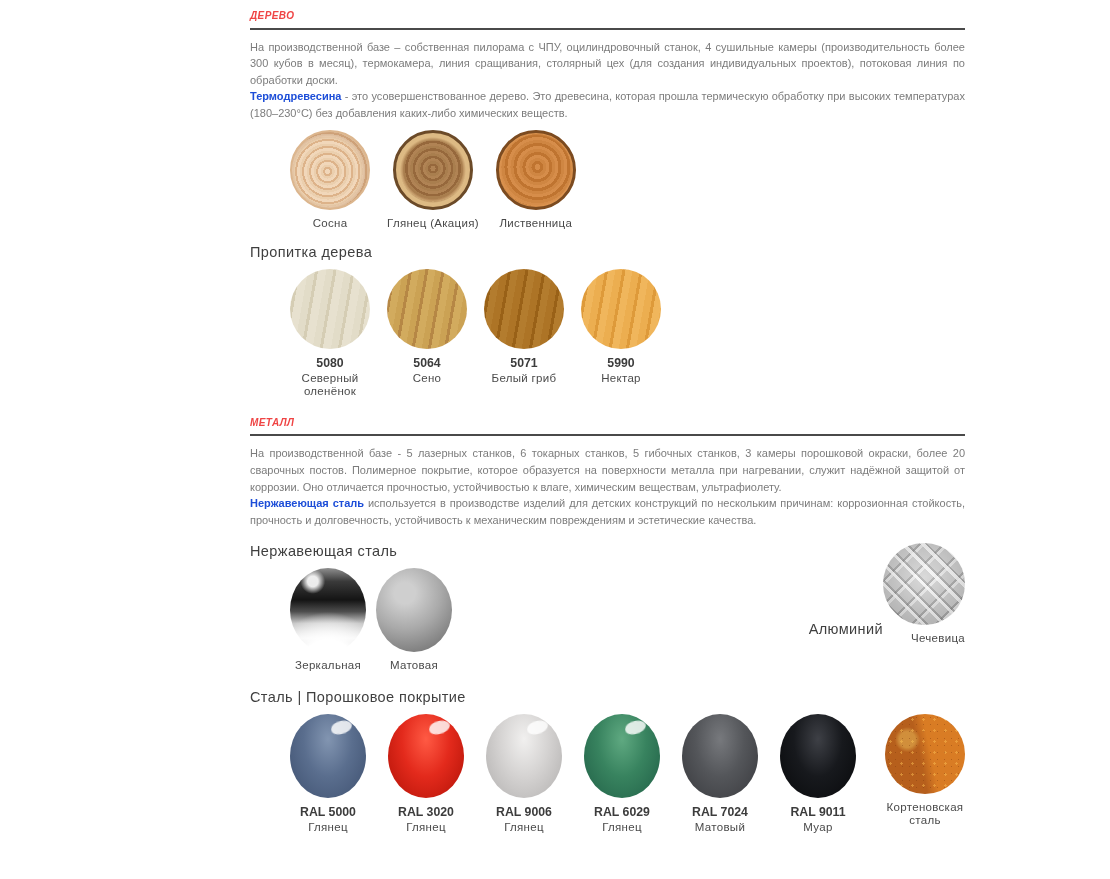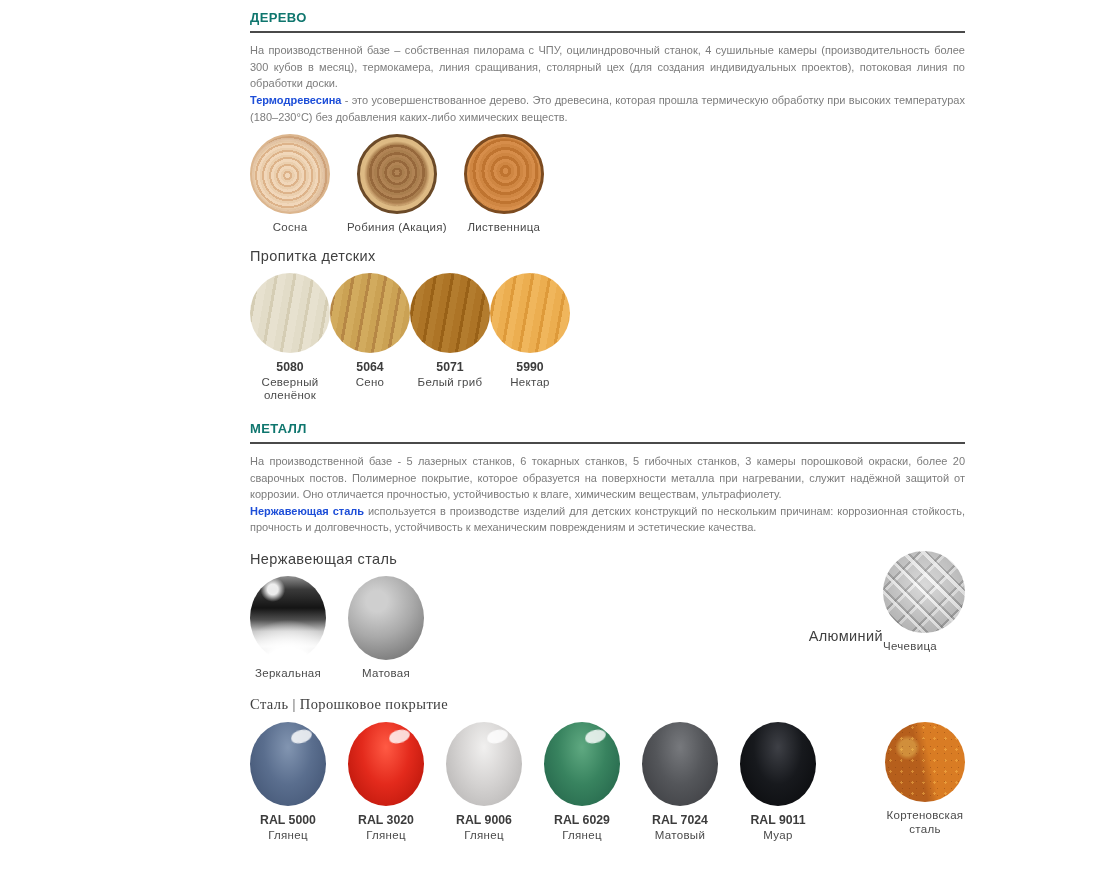--- a/index.html
+++ b/index.html
@@ -2,33 +2,33 @@
 <html><head>
 <meta charset="utf-8">
 <style>
   * { box-sizing: border-box; margin: 0; padding: 0; }
   html, body { width: 1110px; height: 879px; background: #ffffff; overflow: hidden; }
   body { font-family: "Liberation Sans", sans-serif; }
 
   .page { width: 715px; margin-left: 250px; padding-top: 10px; }
 
   
-  .sec-title { font-size: 13px; font-weight: bold; color: #0f766e; letter-spacing: .4px; line-height: 1.25; margin-bottom: 5px; }
+  .sec-title { font-size: 10px; font-weight: bold; color: #ef4444; letter-spacing: .4px; line-height: 1.25; margin-bottom: 5px; font-style: italic; }
   .rule { height: 2px; background: #4a4a4a; }
 
   
   .body-block { margin-top: 9px; }
   .body-block p { font-size: 11px; line-height: 16.6px; color: #7c7c7c; text-align: justify; text-align-last: left; }
   .lead { color: #1d4ed8; font-weight: bold; }
 
   
   .sub-title { font-size: 14.5px; color: #3f3f3f; letter-spacing: .4px; font-weight: normal; }
 
   
-  .row { display: flex; align-items: flex-start; }
+  .row { display: flex; align-items: flex-start; margin-left: 40px; }
   .col { display: flex; flex-direction: column; align-items: center; }
   .lbl, .name { margin-top: 7px; font-size: 11.5px; line-height: 13.5px; color: #4a4a4a; letter-spacing: .3px;
                text-align: center; white-space: pre-line; width: max-content; max-width: 150px; }
   .code { margin-top: 7px; font-size: 12.3px; font-weight: bold; color: #3c3c3c; line-height: 14px; text-align: center; }
   .code + .name { margin-top: 2px; }
 
   .circle { width: 80px; height: 80px; border-radius: 50%; flex: 0 0 auto; }
   .ball { width: 76px; height: 84px; border-radius: 50%; position: relative; flex: 0 0 auto; }
 
   
@@ -81,28 +81,28 @@
     background-image:
       radial-gradient(rgba(122,52,10,.38) 16%, rgba(0,0,0,0) 18%),
       radial-gradient(rgba(255,196,86,.45) 13%, rgba(0,0,0,0) 15%),
       radial-gradient(circle at 28% 32%, rgba(235,190,90,.5) 0 10%, rgba(0,0,0,0) 16%),
       linear-gradient(78deg, #b65f1c 0 44%, #d97c24 56% 100%);
     background-size: 7px 7px, 11px 11px, 100% 100%, 100% 100%; }
 
   
   .wood-row { margin-top: 9px; gap: 17px; }
   .impreg-title { margin-top: 13px; }
-  .impreg-row { margin-top: 9px; }
+  .impreg-row { margin-top: 9px; gap: 17px; }
   .metal-sec { margin-top: 18px; }
   .dual-row { margin-top: 15px; display: flex; align-items: flex-start; }
   .dual-row .group-title { margin-bottom: 9px; }
-  .stainless-row { gap: 22px; }
+  .stainless-row { gap: 10px; }
   .alum-group { margin-left: auto; align-items: flex-end; display: flex; flex-direction: row; }
-  .alum-group .col { align-items: flex-start; }
-  .powder-title { margin-top: 16px; font-family: Liberation Serif, serif; }
+  .alum-group .col { align-items: flex-end; }
+  .powder-title { margin-top: 16px; }
   .powder-row { margin-top: 9px; gap: 22px; }
   .corten-col { margin-left: auto; justify-content: space-between; }
 </style>
 </head>
 <body>
 
 <div class="page">
 
   <section>
     <h1 class="sec-title">ДЕРЕВО</h1>
@@ -112,29 +112,29 @@
       <p><span class="lead">Термодревесина</span><span> - это усовершенствованное дерево. Это древесина, которая прошла термическую обработку при высоких температурах (180–230°C) без добавления каких-либо химических веществ.</span></p>
     </div>
 
     <div class="row wood-row">
       <div class="col">
         <div class="circle wood-pine"></div>
         <div class="lbl">Сосна</div>
       </div>
       <div class="col">
         <div class="circle wood-robinia"></div>
-        <div class="lbl">Робиния (Акация)</div>
+        <div class="lbl">Глянец (Акация)</div>
       </div>
       <div class="col">
         <div class="circle wood-larch"></div>
         <div class="lbl">Лиственница</div>
       </div>
     </div>
 
-    <h2 class="sub-title impreg-title">Пропитка детских</h2>
+    <h2 class="sub-title impreg-title">Пропитка дерева</h2>
     <div class="row impreg-row">
       <div class="col">
         <div class="circle tint-5080"></div>
         <div class="code">5080</div>
         <div class="name">Северный
 оленёнок</div>
       </div>
       <div class="col">
         <div class="circle tint-5064"></div>
         <div class="code">5064</div>

